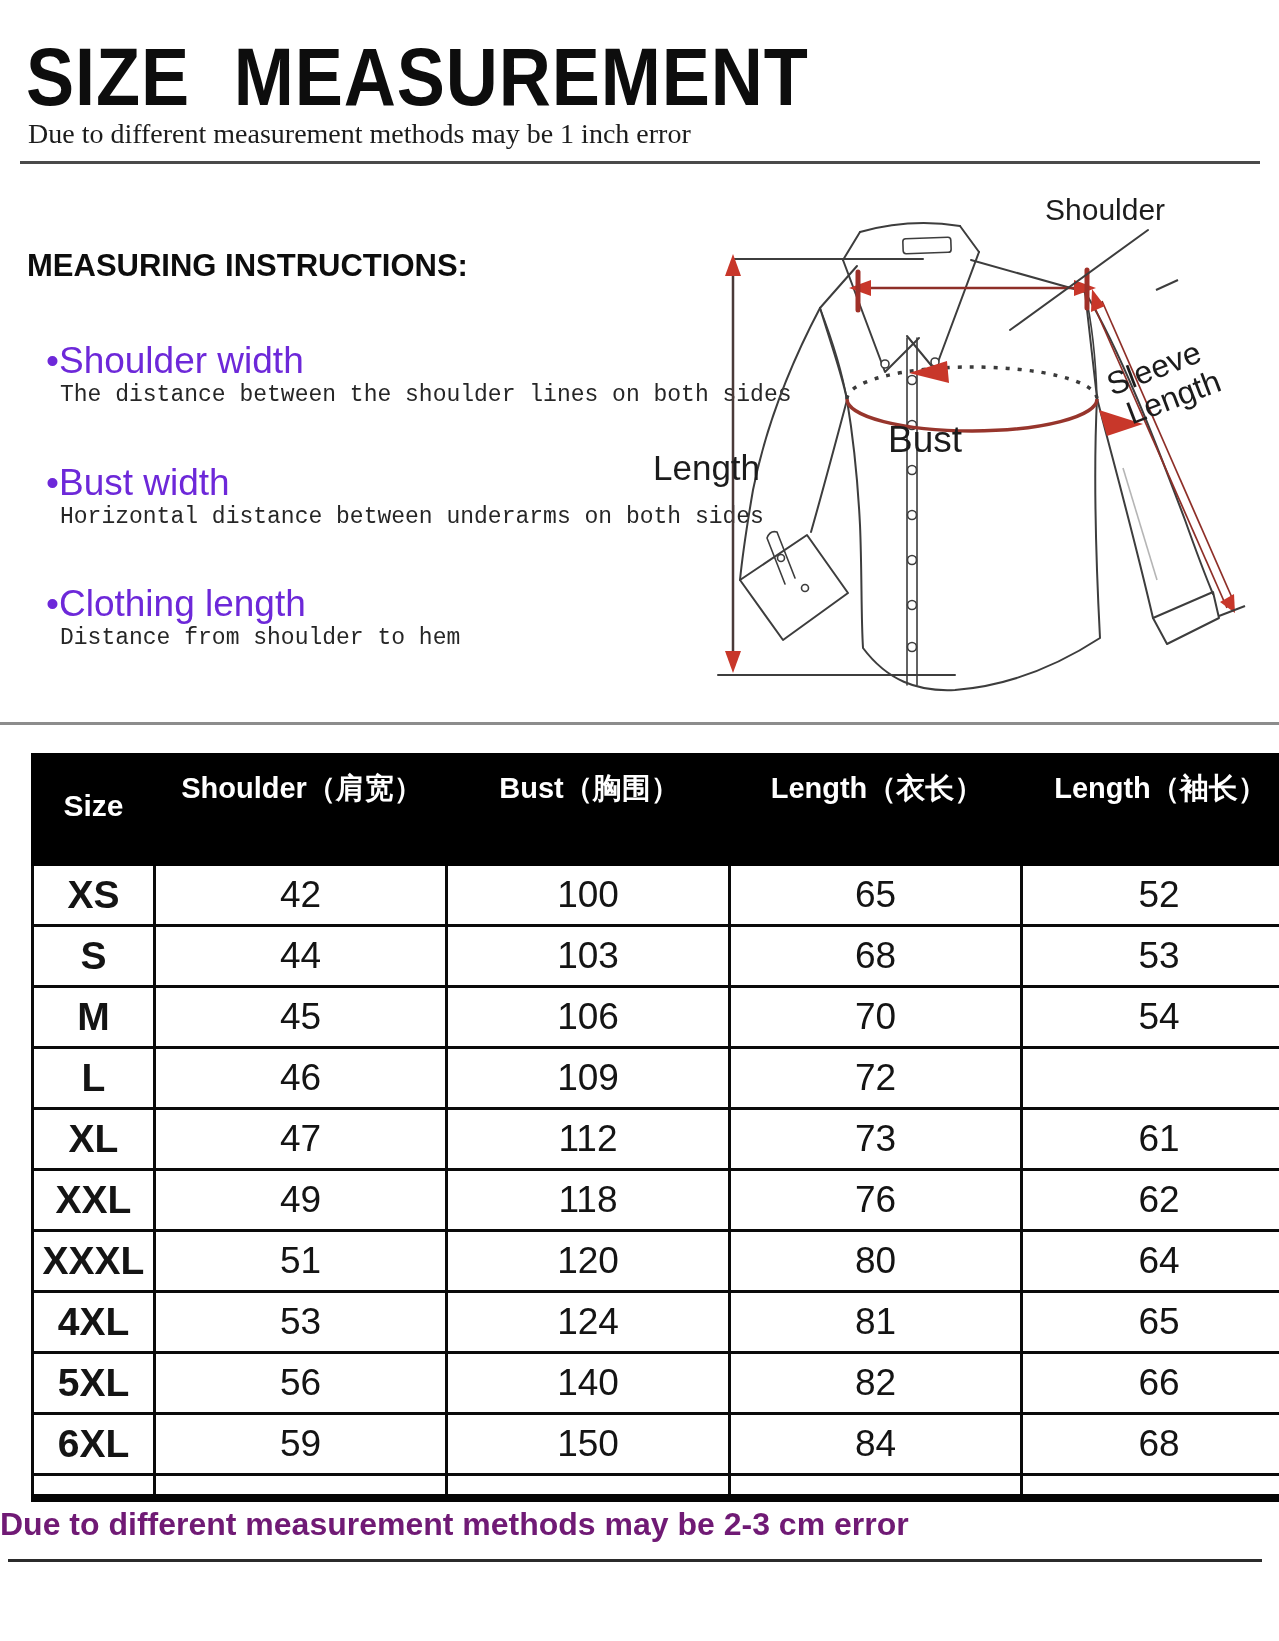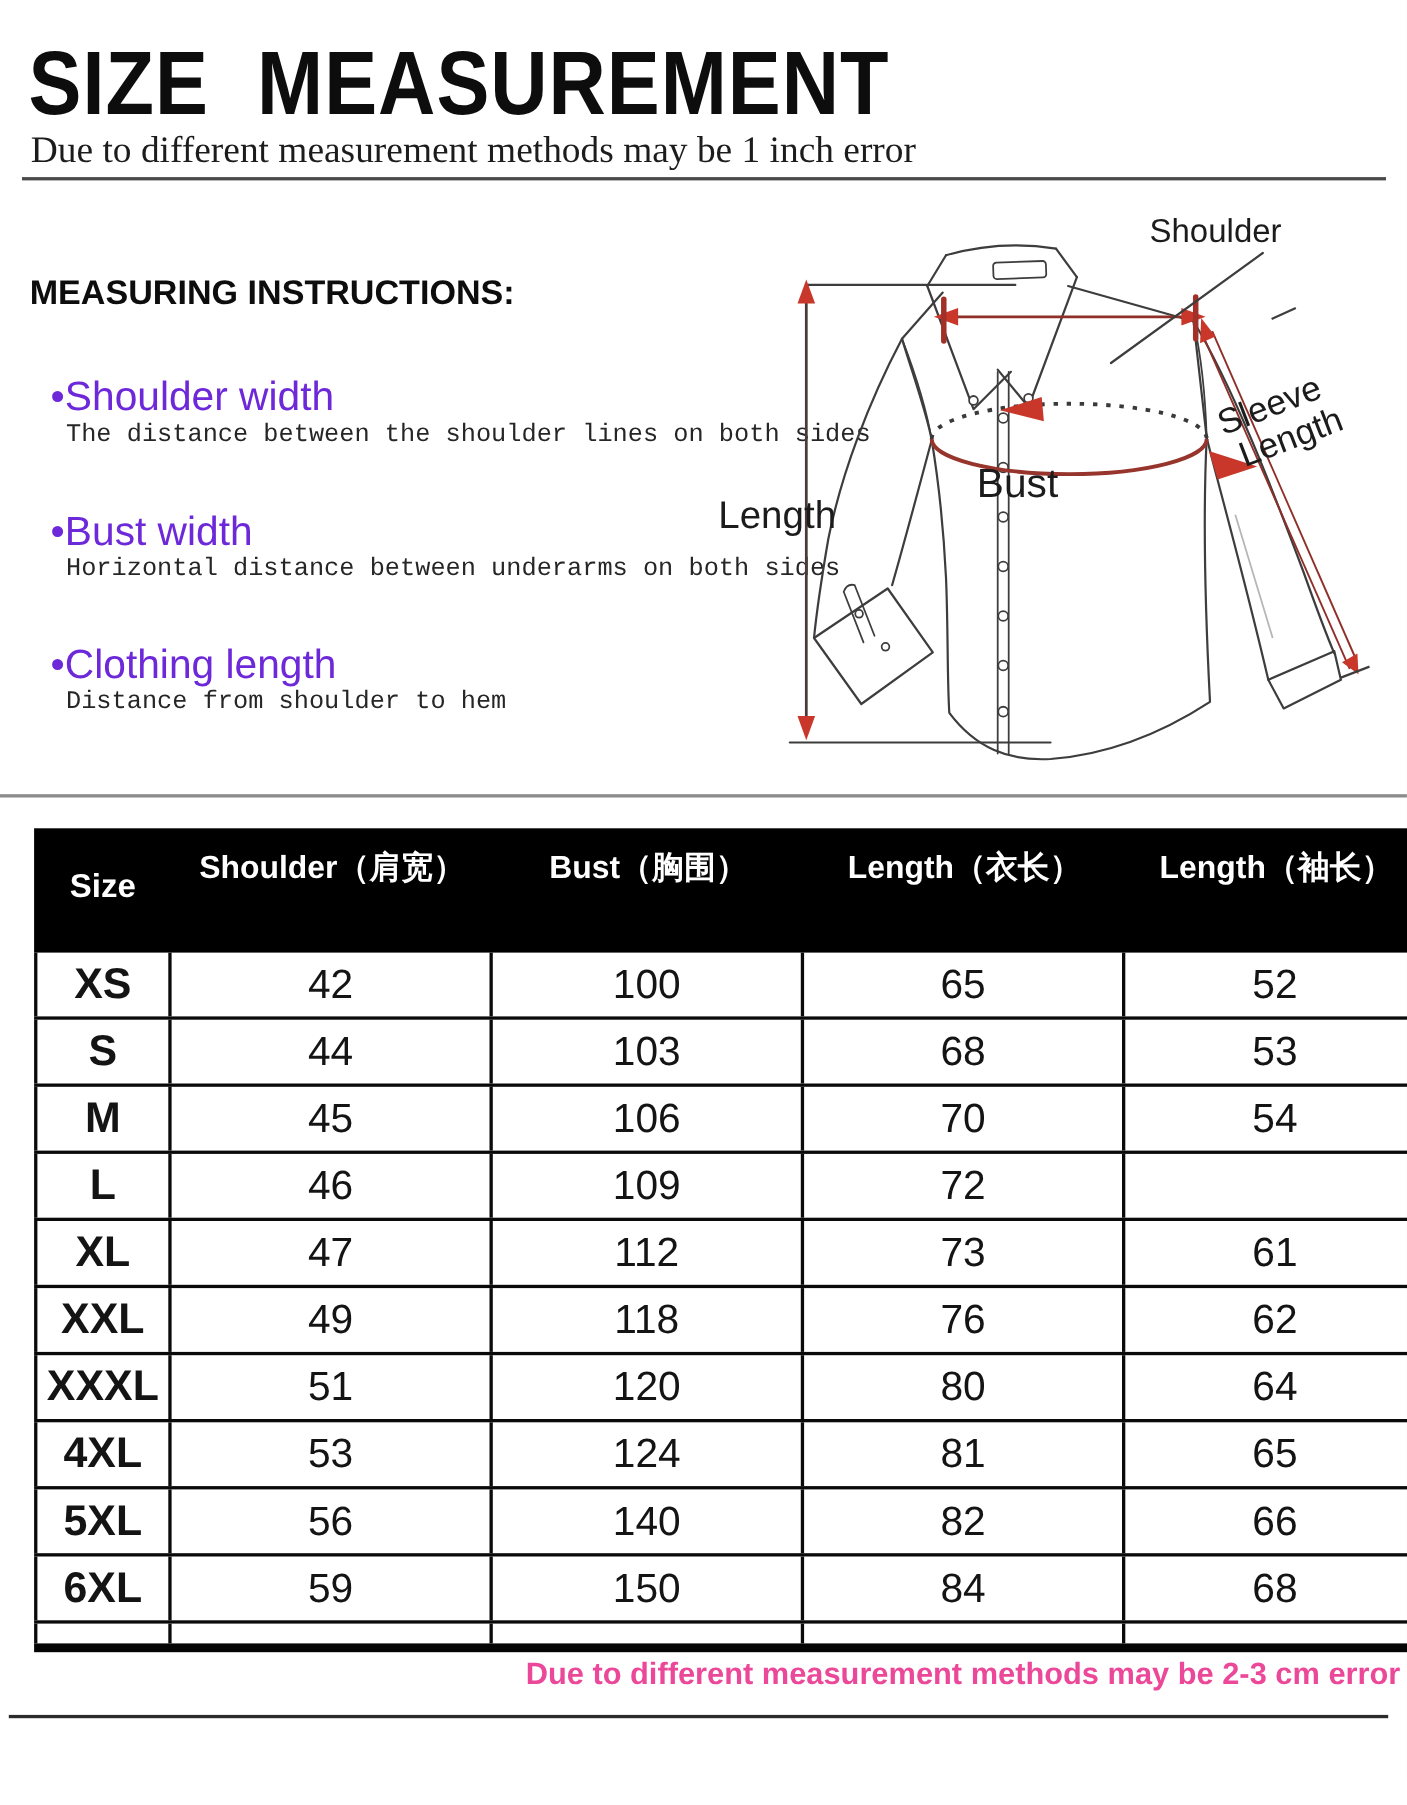--- a/index.html
+++ b/index.html
@@ -8,21 +8,21 @@
     font-family:"Liberation Sans",sans-serif;color:#111;overflow:hidden;margin:0 auto;
   }
   
   .title{
     position:absolute;left:26px;top:30px;font-size:82px;font-weight:bold;
     letter-spacing:1px;word-spacing:26px;color:#0d0d0d;
     transform:scaleX(.88);transform-origin:left top;white-space:nowrap;
   }
   .subtitle{
     position:absolute;left:28px;top:118px;font-family:"Liberation Serif",serif;
-    font-size:34px;color:#1c1c1c;white-space:nowrap;
+    font-size:28px;color:#1c1c1c;white-space:nowrap;
   }
   .rule-top{position:absolute;left:20px;top:161px;width:1240px;height:3px;background:#4a4a4a;}
   .rule-mid{position:absolute;left:0;top:722px;width:1279px;height:3px;background:#8c8c8c;}
   
   .mi-heading{position:absolute;left:27px;top:248px;font-size:31px;font-weight:bold;color:#0d0d0d;}
   .mi-term{position:absolute;font-size:37px;font-weight:400;color:#6d28d9;}
   .mi-desc{position:absolute;font-size:23px;color:#262626;font-family:Liberation Mono, monospace;}
   .t1{left:46px;top:340px;} .d1{left:60px;top:382px;}
   .t2{left:46px;top:462px;} .d2{left:60px;top:504px;}
   .t3{left:46px;top:583px;} .d3{left:60px;top:625px;}
@@ -46,21 +46,21 @@
   .thead{display:grid;grid-template-columns:125px 292px 283px 292px 275px;height:113px;background:#000;color:#fff;}
   .th{display:flex;justify-content:center;align-items:flex-start;padding-top:16px;font-weight:bold;font-size:29px;box-sizing:border-box;}
   .th-size{padding-top:36px;font-size:30px;}
   .tr{display:grid;grid-template-columns:125px 292px 283px 292px 275px;height:61px;border-bottom:3px solid #0a0a0a;box-sizing:border-box;}
   .td{display:flex;align-items:center;justify-content:center;font-size:37px;color:#141414;
       border-right:3px solid #0a0a0a;box-sizing:border-box;}
   .td:first-child{border-left:3px solid #0a0a0a;font-weight:bold;font-size:39px;}
   .tr-empty{display:grid;grid-template-columns:125px 292px 283px 292px 275px;height:18px;border-bottom:8px solid #050505;box-sizing:content-box;}
   .tr-empty .td{font-size:0;}
   
-  .footer-note{position:absolute;left:0;top:1506px;width:1273px;text-align:right;font-size:28px;font-weight:bold;color:#ec4899;}
+  .footer-note{position:absolute;left:0;top:1506px;width:1273px;text-align:left;font-size:32px;font-weight:bold;color:#701a75;}
   .rule-bottom{position:absolute;left:8px;top:1559px;width:1254px;height:3px;background:#2b2b2b;}
 </style>
 </head>
 <body>
 
 <div class="page">
 
   <div class="title">SIZE  MEASUREMENT</div>
   <div class="subtitle">Due to different measurement methods may be 1 inch error</div>
   <div class="rule-top"></div>

